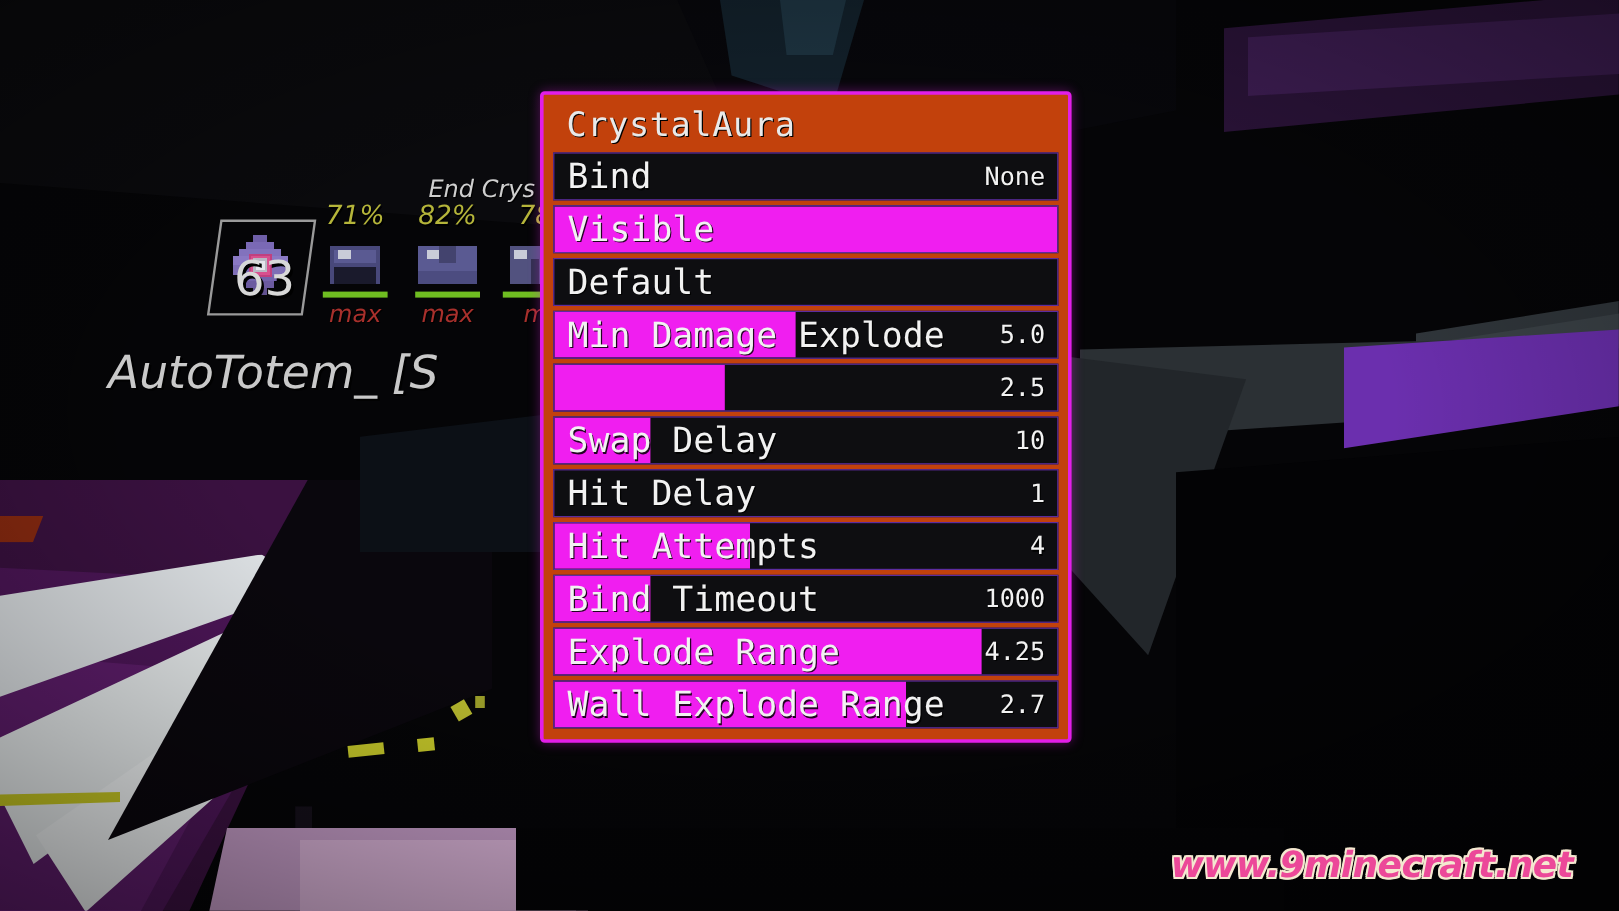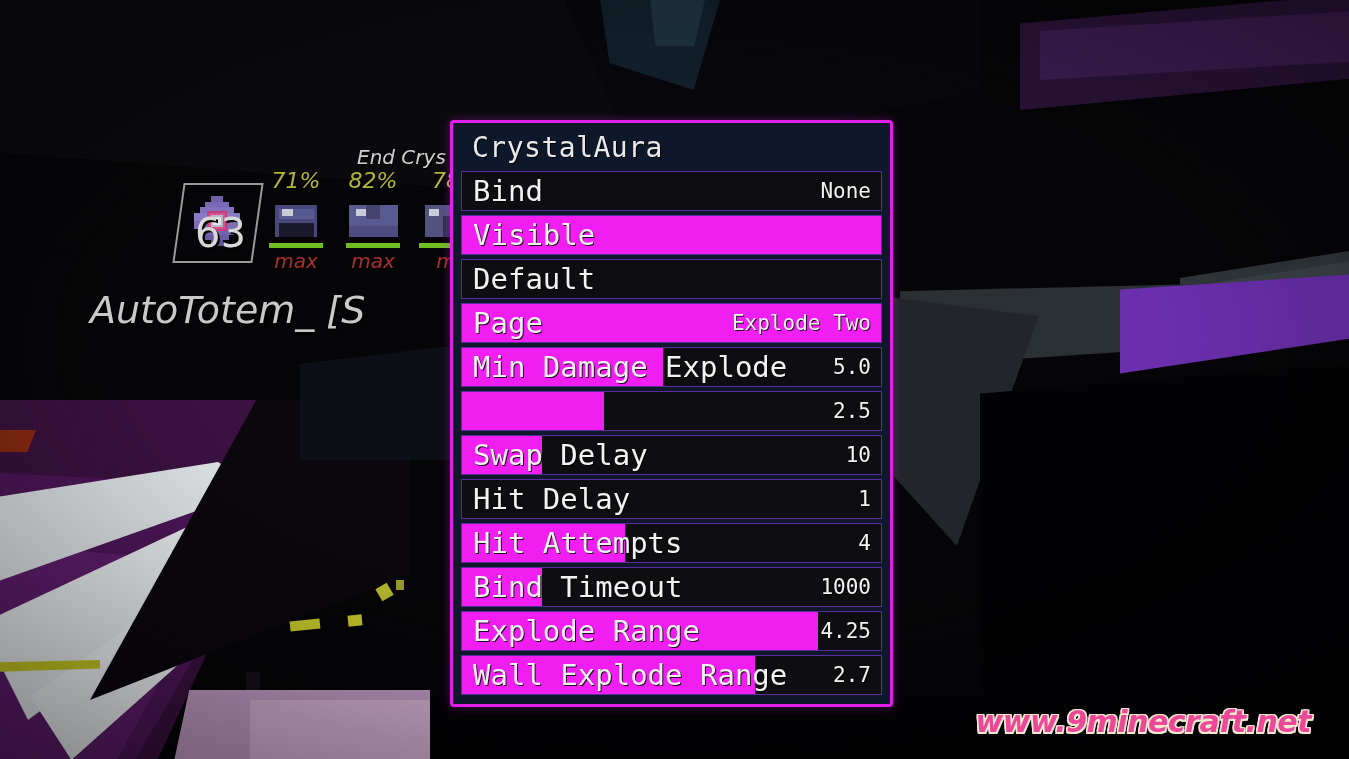--- a/index.html
+++ b/index.html
@@ -305,26 +305,25 @@
     margin-top: 1px;
   }
 
   
   #panel {
     position: absolute;
     left: 450px;
     top: 76px;
     width: 443px;
     box-sizing: border-box;
-    background: #0f172a;
+    background: #c2410c;
     border: 3px solid #e21ee8;
     border-radius: 4px;
     padding: 6px 8px 9px 8px;
     box-shadow: 0 0 10px rgba(226,30,232,0.35);
-    margin-top: 44px;
   }
   .panel-title {
     font-family: "DejaVu Sans Mono", monospace;
     font-size: 28px;
     color: #e9e9e9;
     letter-spacing: 0.5px;
     padding: 2px 4px 7px 11px;
     text-shadow: 1px 1px 0 #000;
   }
   .row {
@@ -505,25 +504,20 @@
           <div class="row-value">None</div>
         </div>
         <div class="row enabled">
           <div class="row-fill" style="width: 100%;"></div>
           <div class="row-label">Visible</div>
         </div>
         <div class="row">
           <div class="row-fill" style="width: 0%;"></div>
           <div class="row-label">Default</div>
         </div>
-        <div class="row enabled">
-          <div class="row-fill" style="width: 100%;"></div>
-          <div class="row-label">Page</div>
-          <div class="row-value">Explode Two</div>
-        </div>
         <div class="row">
           <div class="row-fill" style="width: 48%;"></div>
           <div class="row-label">Min Damage Explode</div>
           <div class="row-value">5.0</div>
         </div>
         <div class="row">
           <div class="row-fill" style="width: 34%;"></div>
           <div class="row-value">2.5</div>
         </div>
         <div class="row">

